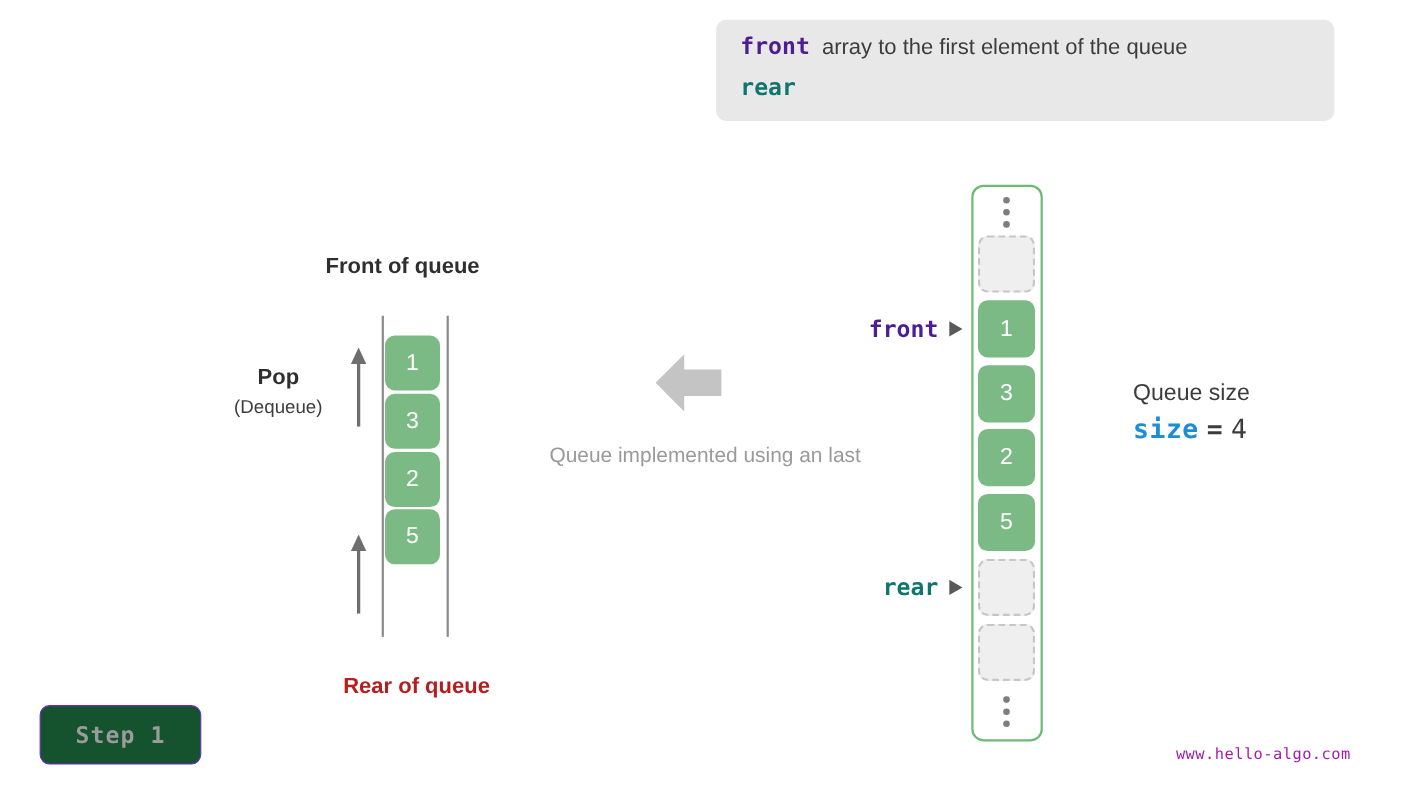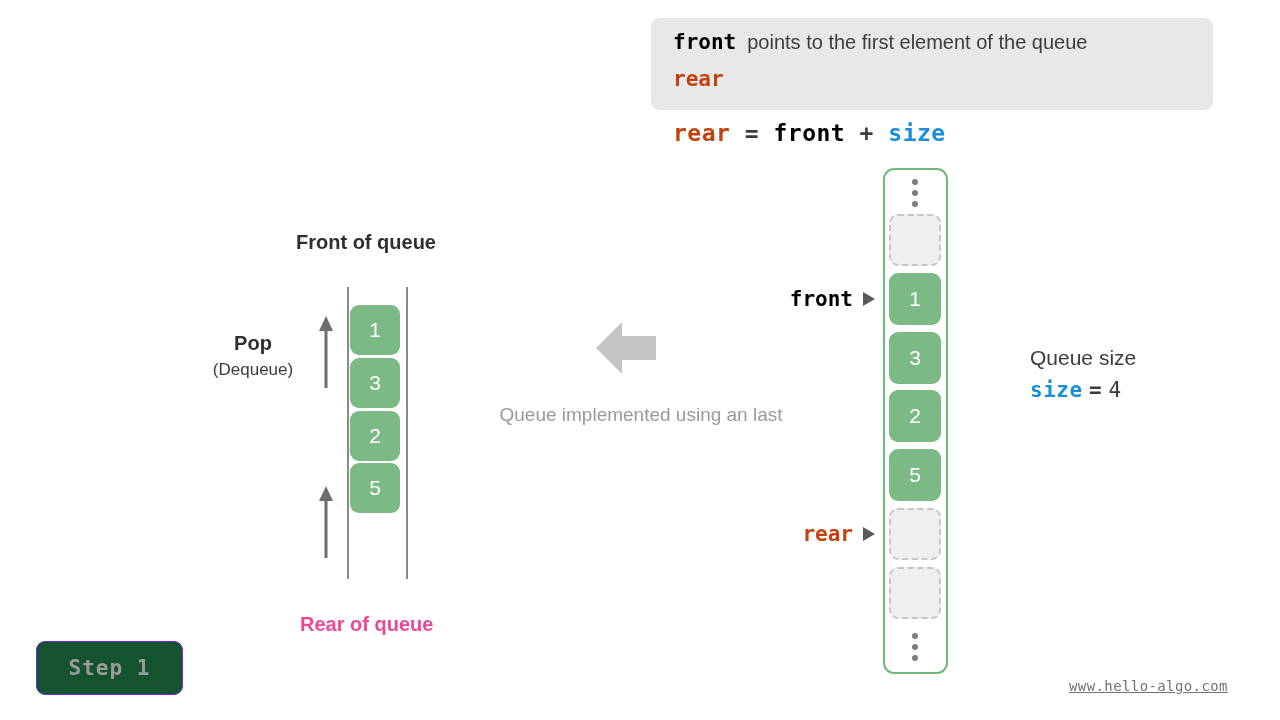--- a/index.html
+++ b/index.html
@@ -35,22 +35,22 @@
   .legend-line {
     display: flex;
     align-items: baseline;
     height: 37px;
     white-space: nowrap;
   }
   .mono {
     font-family: "DejaVu Sans Mono", "Liberation Mono", monospace;
     font-weight: bold;
   }
-  .kw-front { color: #000000; }
-  .kw-rear  { color: #c2410c; }
+  .kw-front { color: #4c1d95; }
+  .kw-rear  { color: #0f766e; }
   .kw-size  { color: #1a8ed6; }
   .legend-kw { font-size: 21px; }
   .legend-text {
     font-size: 20px;
     color: #3c3c3c;
     margin-left: 11px;
   }
 
   
   #formula {
@@ -92,25 +92,25 @@
 
   #label-front-of-queue {
     left: 296px;
     top: 231px;
     font-size: 20px;
     font-weight: bold;
     color: #2f2f2f;
     white-space: nowrap;
   }
   #label-rear-of-queue {
-    left: 300px;
+    left: 312px;
     top: 613px;
     font-size: 20px;
     font-weight: bold;
-    color: #ec4899;
+    color: #b91c1c;
     white-space: nowrap;
   }
 
   .op-label {
     width: 170px;
     text-align: center;
     white-space: nowrap;
   }
   .op-label .op-title {
     font-size: 20px;
@@ -216,21 +216,21 @@
     white-space: nowrap;
   }
   #size-block .size-title {
     font-size: 21px;
     color: #3c3c3c;
     display: block;
     line-height: 30px;
   }
   #size-block .size-expr {
     display: block;
-    font-size: 21px;
+    font-size: 24px;
     line-height: 34px;
     letter-spacing: 0.5px;
   }
 
   
   #step-badge {
     left: 36px;
     top: 641px;
     width: 145px;
     height: 52px;
@@ -244,48 +244,40 @@
     font-size: 21px;
     letter-spacing: 1px;
   }
 
   
   #watermark {
     left: 1069px;
     top: 678px;
     font-family: "DejaVu Sans Mono", "Liberation Mono", monospace;
     font-size: 14px;
-    color: #737373;
+    color: #a21caf;
     letter-spacing: 0.4px;
     white-space: nowrap;
-    text-decoration: underline;
   }
 </style>
 </head>
 <body>
 
 <div id="stage">
 
   <div id="legend-box" class="abs">
     <div class="legend-line">
       <span class="mono legend-kw kw-front">front</span>
-      <span class="legend-text">points to the first element of the queue</span>
+      <span class="legend-text">array to the first element of the queue</span>
     </div>
     <div class="legend-line">
       <span class="mono legend-kw kw-rear">rear</span>
     </div>
   </div>
 
-  <div id="formula" class="abs mono">
-    <span class="kw-rear">rear</span>
-    <span class="op">=</span>
-    <span class="kw-front">front</span>
-    <span class="op">+</span>
-    <span class="kw-size">size</span>
-  </div>
 
   <div id="label-front-of-queue" class="abs">Front of queue</div>
 
   <div id="left-queue-rail-left" class="abs"></div>
   <div id="left-queue-rail-right" class="abs"></div>
 
   <div class="abs lq-cell" style="top:305px;">1</div>
   <div class="abs lq-cell" style="top:358px;">3</div>
   <div class="abs lq-cell" style="top:411px;">2</div>
   <div class="abs lq-cell" style="top:463px;">5</div>

